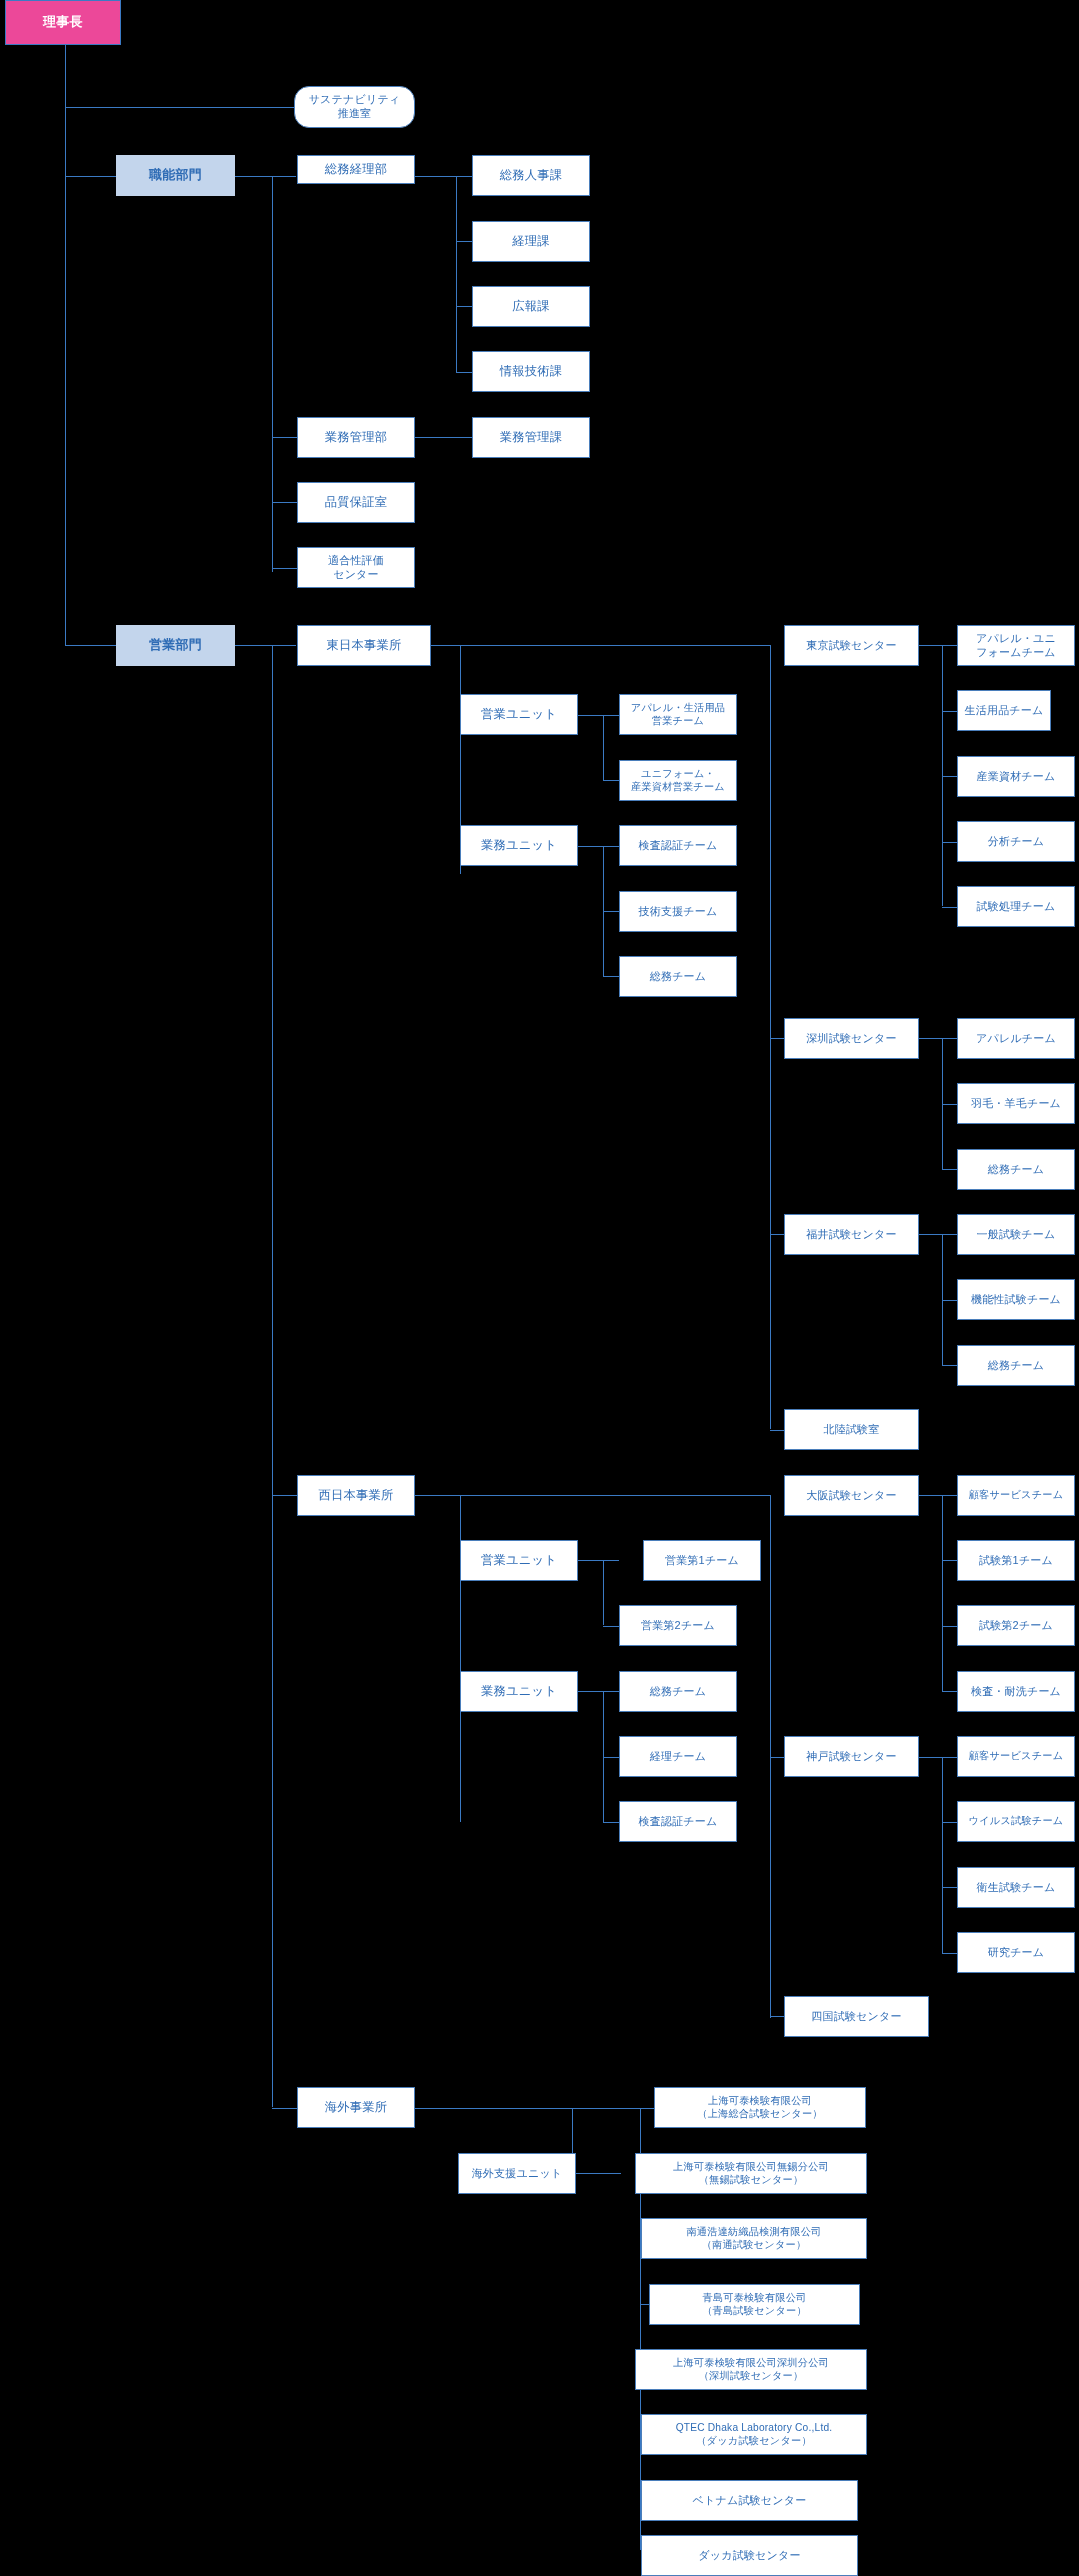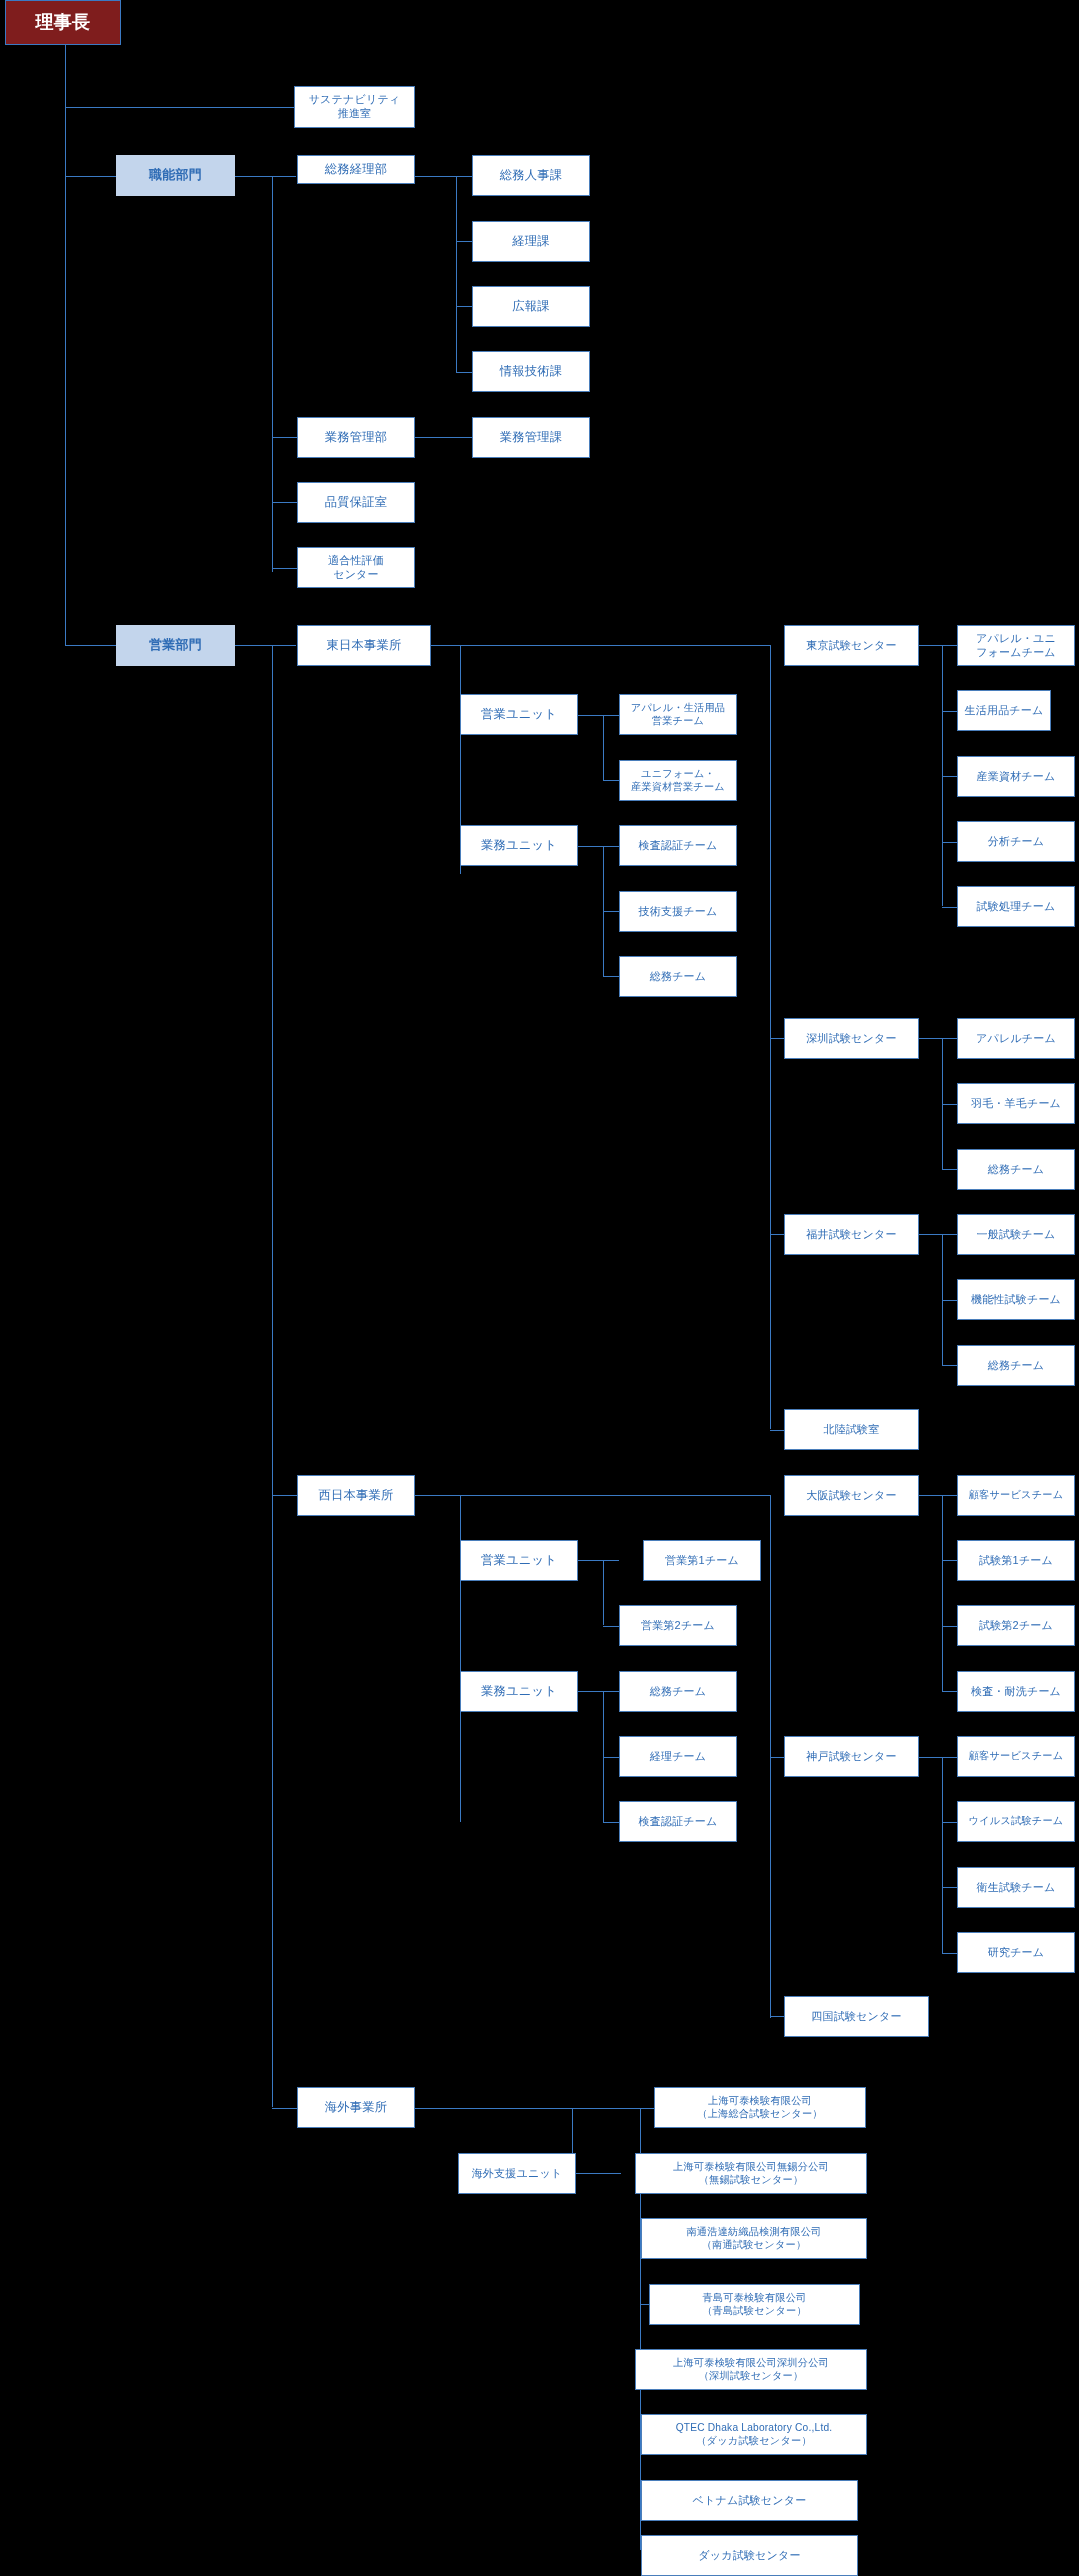--- a/index.html
+++ b/index.html
@@ -25,25 +25,25 @@
     border: 0.8px solid #4a7ebb;
     color: #2f6cb5;
     font-size: 12.3px;
     line-height: 1.25;
     letter-spacing: 0.2px;
     padding: 1.6px 3.3px;
     white-space: pre-line;
     z-index: 3;
   }
   .node.root {
-    background: #7f1d1d;
+    background: #ec4899;
     border-color: #3b7ac4;
     color: #ffffff;
     font-weight: bold;
-    font-size: 18px;
+    font-size: 13px;
   }
   .node.division {
     background: #c3d5ec;
     border-color: #c3d5ec;
     color: #2f6cb5;
     font-weight: bold;
     font-size: 13px;
   }
   .node.small { font-size: 11px; }
   .node.tiny  { font-size: 10.2px; }
@@ -173,21 +173,21 @@
   <div class="line h" style="left:640px; top:2173px; width:14.7px;"></div>
   <div class="line h" style="left:640px; top:2239px; width:14.7px;"></div>
   <div class="line h" style="left:640px; top:2304px; width:14.7px;"></div>
   <div class="line h" style="left:640px; top:2369px; width:14.7px;"></div>
   <div class="line h" style="left:640px; top:2435px; width:14.7px;"></div>
   <div class="line h" style="left:640px; top:2500px; width:14.7px;"></div>
   <div class="line h" style="left:640px; top:2549px; width:14.7px;"></div>
 
   <div class="node root" style="left:4.9px; top:0px; width:116px; height:45px;">理事長</div>
 
-  <div class="node small" style="left:294px; top:86px; width:121px; height:42px;">サステナビリティ
+  <div class="node small" style="left:294px; top:86px; width:121px; height:42px;border-radius:15px;">サステナビリティ
 推進室</div>
 
   <div class="node division" style="left:116px; top:155px; width:119px; height:41px;">職能部門</div>
 
   <div class="node division" style="left:116px; top:625px; width:119px; height:41px;">営業部門</div>
 
   <div class="node" style="left:297px; top:155px; width:118px; height:29px;">総務経理部</div>
   <div class="node" style="left:472px; top:155px; width:118px; height:41px;">総務人事課</div>
   <div class="node" style="left:472px; top:221px; width:118px; height:41px;">経理課</div>
   <div class="node" style="left:472px; top:286px; width:118px; height:41px;">広報課</div>

